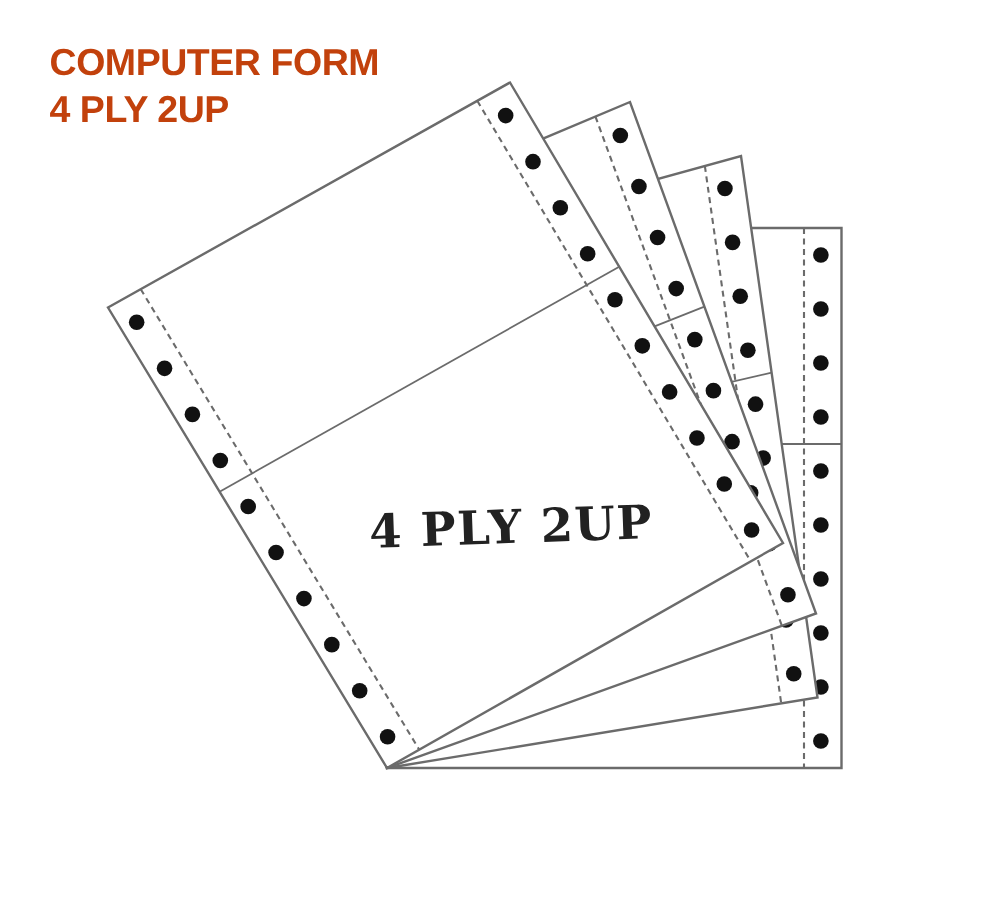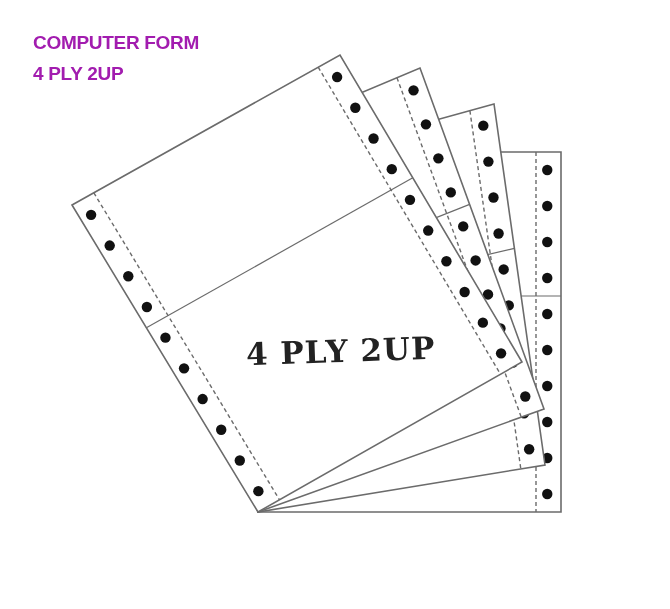--- a/index.html
+++ b/index.html
@@ -1,18 +1,18 @@
 <!DOCTYPE html>
 <html><head>
 <meta charset="utf-8">
 <style>
   html, body { margin: 0; padding: 0; background: #ffffff; }
   body { width: 670px; height: 609px; position: relative; overflow: hidden; font-family: "Liberation Sans", sans-serif; }
   .title-block { position: absolute; left: 33px; top: 27px; }
-  .title-line { font-family: "Liberation Sans", sans-serif; font-weight: bold; font-size: 19px; line-height: 31px; color: #a21caf; letter-spacing: -0.3px; }
+  .title-line { font-family: "Liberation Sans", sans-serif; font-weight: bold; font-size: 25px; line-height: 31px; color: #c2410c; letter-spacing: -0.3px; }
   svg#art { position: absolute; left: 0; top: 0; }
   .stencil { font-family: "DejaVu Serif", "Liberation Serif", serif; font-weight: bold; font-size: 31px; fill: #222; letter-spacing: 1px; }
 </style>
 </head>
 <body>
 
 <div class="title-block">
   <div class="title-line">COMPUTER FORM</div>
   <div class="title-line">4 PLY 2UP</div>
 </div>

